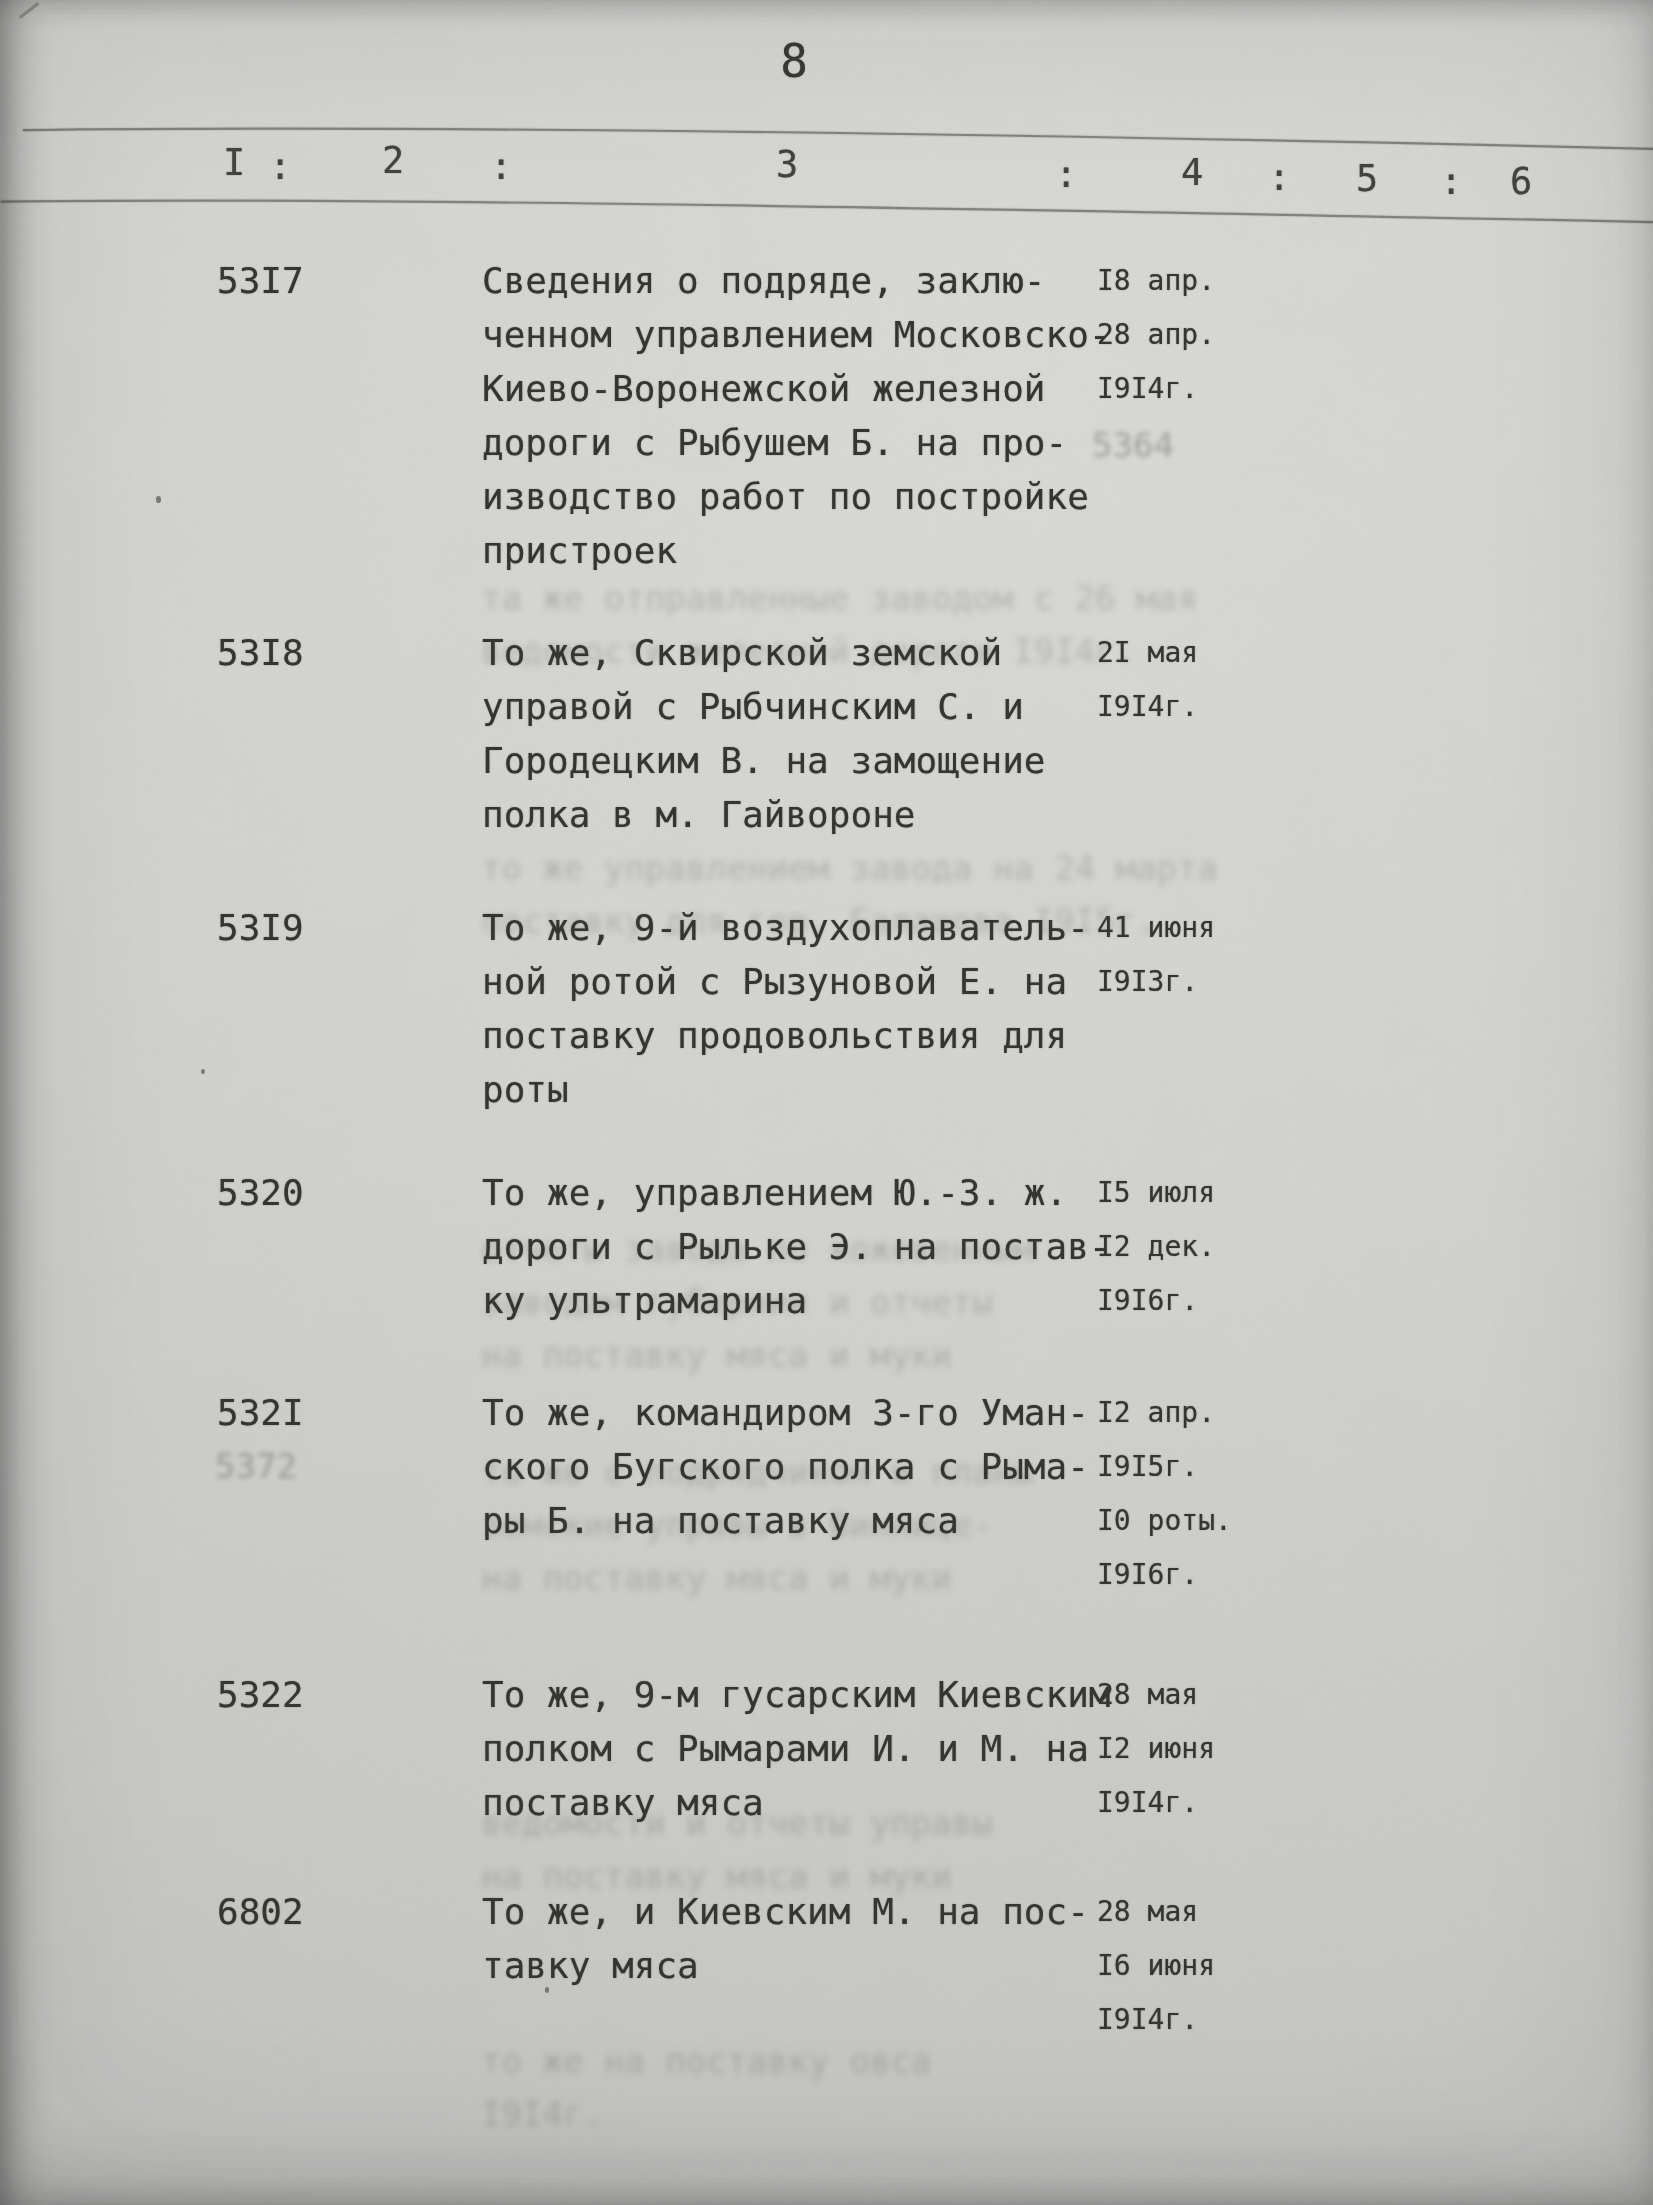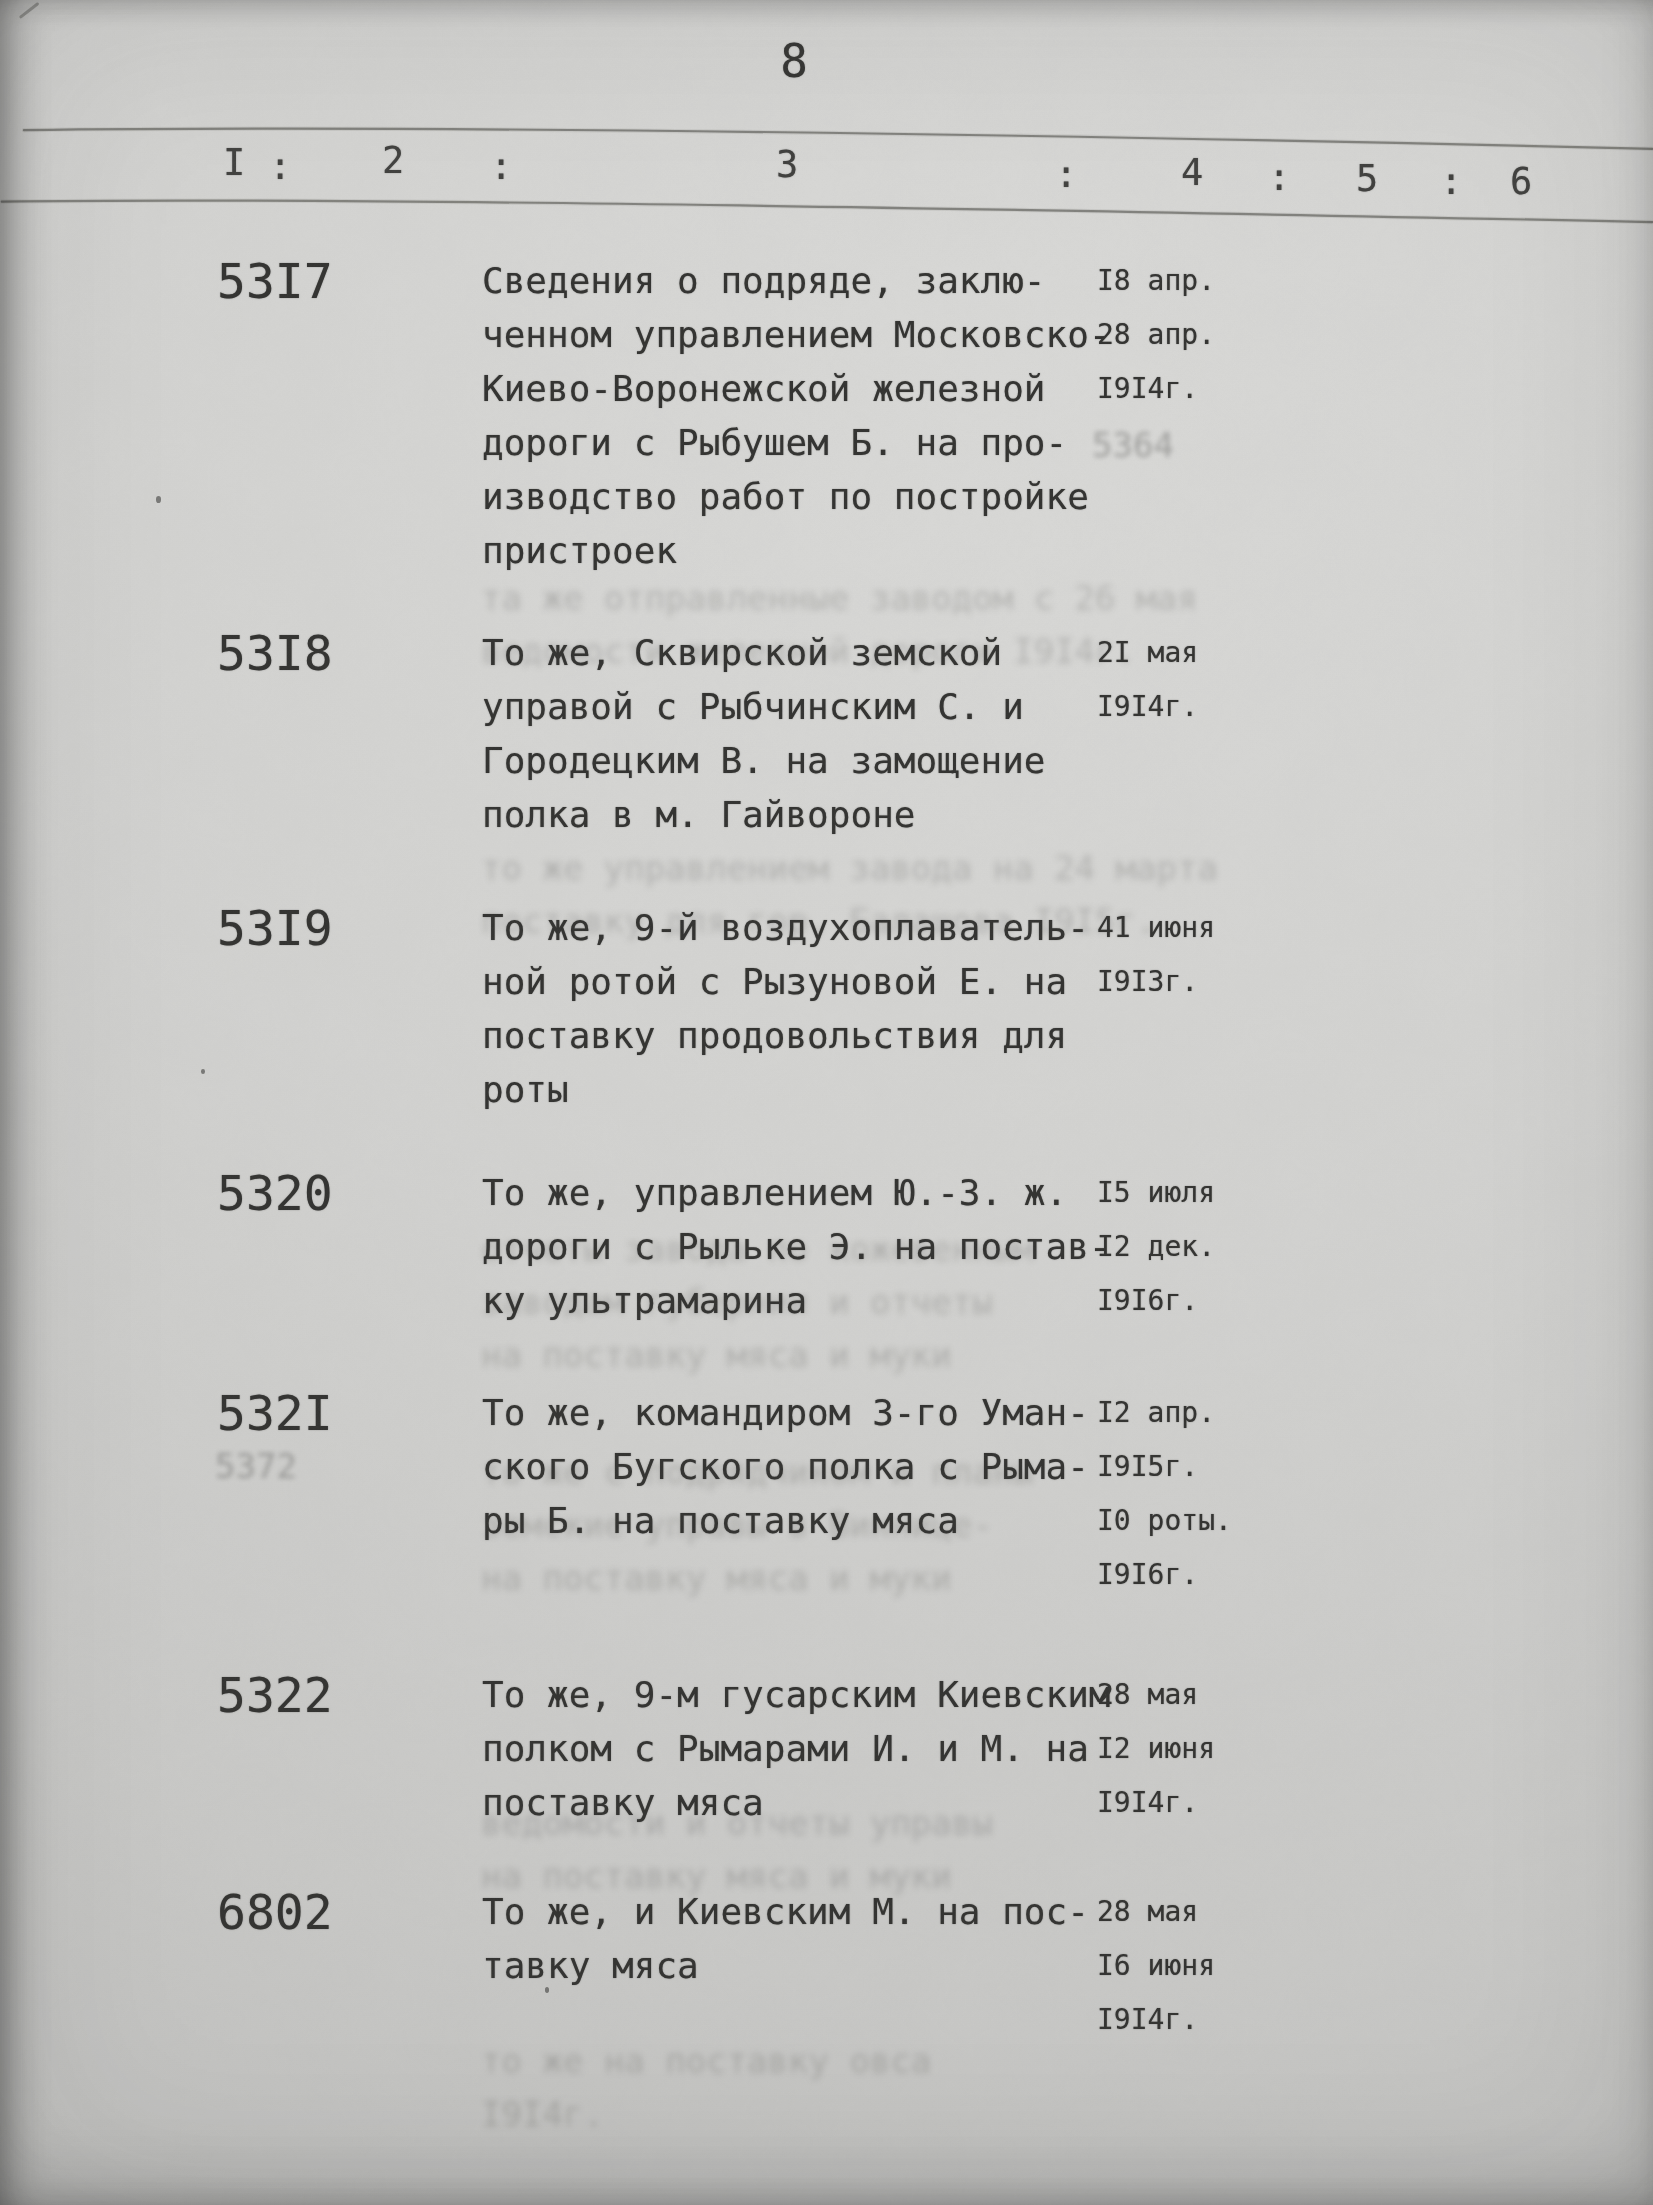--- a/index.html
+++ b/index.html
@@ -21,21 +21,21 @@
       inset 0 -34px 77px -25.5px rgba(20,20,20,.22),
       inset -12.8px 0 51px -25.5px rgba(20,20,20,.15),
       inset 0 15.3px 34px -18.7px rgba(20,20,20,.18),
       inset 0 0 187px rgba(30,30,30,.10);
   }
   #noise{position:absolute;inset:0;z-index:5;pointer-events:none;opacity:.55;}
   
   #ink{position:absolute;inset:0;z-index:3;color:#30302e;filter:blur(0.3px);}
   .typed{text-shadow:0 0 1.3px rgba(40,40,38,.55);}
   .entry{position:absolute;left:0;width:1654px;}
-  .num{position:absolute;left:217px;font-size:48px;line-height:54px;}
+  .num{position:absolute;left:217px;font-size:36px;line-height:54px;}
   .desc{position:absolute;left:482px;width:647px;font-size:36px;line-height:54px;white-space:pre-line;}
   .dates{position:absolute;left:1097px;width:306px;font-size:28px;line-height:54px;white-space:pre-line;}
   
   #page-number{position:absolute;left:747px;top:34px;width:94px;text-align:center;font-size:46px;color:#343432;}
   
   #rule-lines{position:absolute;inset:0;z-index:2;}
   .hcol{position:absolute;font-size:37px;color:#3e3e3c;}
   
   .ghost{
     position:absolute;z-index:1;font-size:34px;line-height:53px;white-space:pre-line;

